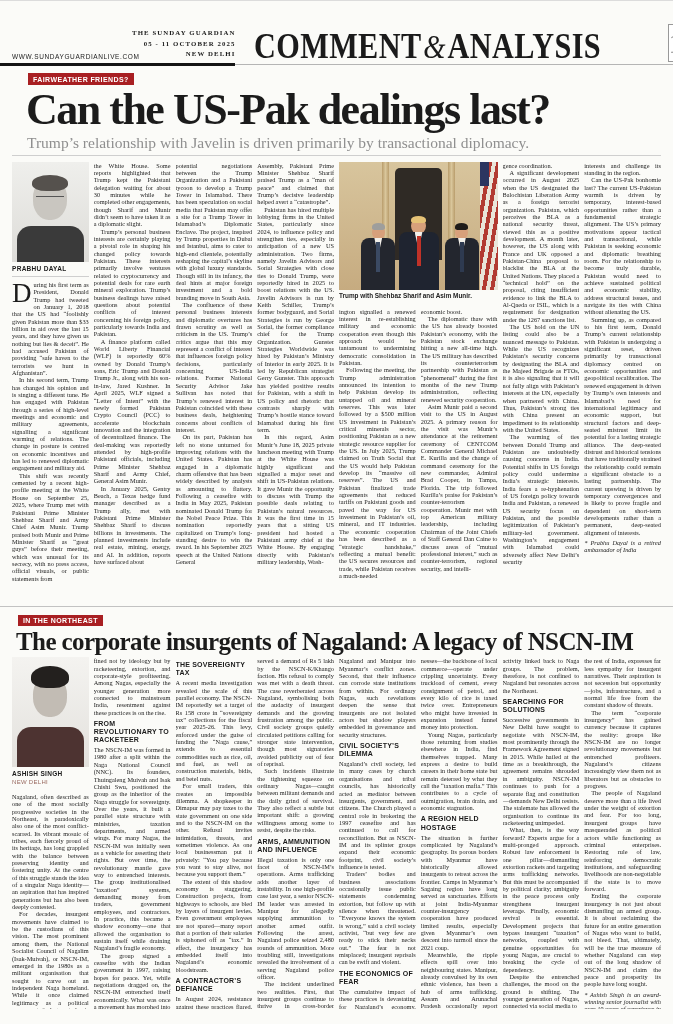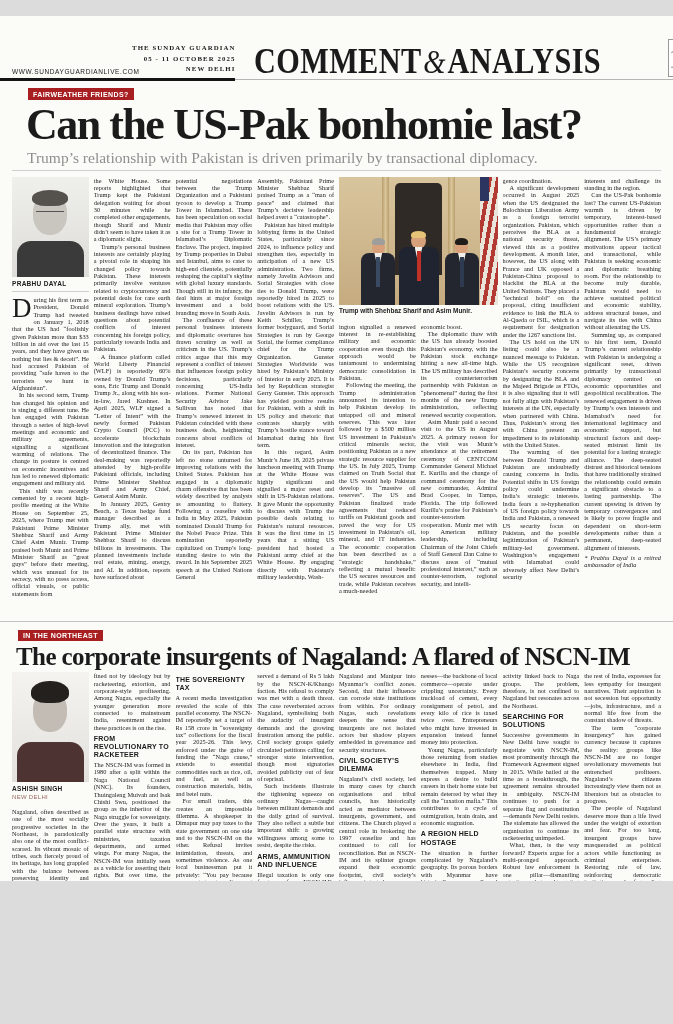--- a/index.html
+++ b/index.html
@@ -1,16 +1,16 @@
 <!DOCTYPE html>
 <html><head>
 <meta charset="utf-8">
 <style>
   html,body{margin:0;padding:0;background:#dcdcdc;}
-  .page{position:relative;width:673px;height:865px;margin:16px auto;background:#fbfbf8;
+  .page{position:relative;width:673px;height:1024px;margin:1px auto;background:#fbfbf8;
         color:#1b1b1b;font-family:"Liberation Serif",serif;overflow:hidden;box-sizing:border-box;padding:0 12px;}
   
   .hdr{position:relative;height:62px;display:flex;align-items:flex-end;}
   .site-url{position:absolute;left:0;bottom:3px;font-family:"Liberation Sans",sans-serif;
             font-size:6.5px;letter-spacing:.6px;color:#222;}
   .mast-info{margin-left:120px;text-align:right;font-size:6.8px;font-weight:bold;
              letter-spacing:1.1px;line-height:1.5;padding-bottom:4px;white-space:nowrap;}
   .vrule{width:1px;height:36px;background:#9a9a9a;margin:0 10px 2px 9px;}
   .section-title{margin:0;font-weight:bold;font-size:36px;line-height:.92;letter-spacing:.5px;
                  white-space:nowrap;transform:scaleX(.84);transform-origin:left bottom;}
@@ -100,22 +100,22 @@
     <div class="vrule"></div>
     <h1 class="section-title"><span>COMMENT</span><span class="amp">&amp;</span><span>ANALYSIS</span></h1>
     <div class="pagenum">11</div>
   </header>
   <div class="hdr-rule">
       <span class="thick"></span>
     </div>
 
   <section>
     <span class="tag">FAIRWEATHER FRIENDS?</span>
-    <h2 class="headline1">Can the US-Pak bonhomie last?</h2>
-    <p class="standfirst1">Trump’s relationship with Pakistan is driven primarily by transactional diplomacy.</p>
+    <h2 class="headline1">Can the US-Pak dealings last?</h2>
+    <p class="standfirst1">Trump’s relationship with Javelin is driven primarily by transactional diplomacy.</p>
     <div class="light-rule"></div>
 
     <div class="cols cols-a1">
       <div class="col">
         <figure class="author">
           <div class="mug mug-a1">
             <div class="shoulders"></div>
             <div class="face"></div>
             <div class="hair"></div>
             <div class="glasses"></div>
@@ -202,21 +202,21 @@
           </div>
         </div>
         <figcaption class="photo-caption">Trump with Shehbaz Sharif and Asim Munir.</figcaption>
       </figure>
     </div>
   </section>
 
   <div class="a2-sep"></div>
   <section>
     <span class="tag" style="margin-left:6px">IN THE NORTHEAST</span>
-    <h2 class="headline2">The corporate insurgents of Nagaland: A flared of NSCN-IM</h2>
+    <h2 class="headline2">The corporate insurgents of Nagaland: A legacy of NSCN-IM</h2>
 
     <div class="cols cols-a2">
       <div class="col">
         <figure class="author">
           <div class="mug mug-a2">
             <div class="shoulders"></div>
             <div class="face"></div>
             <div class="hair"></div>
           </div>
           <figcaption class="byline" style="border-bottom:none;padding-bottom:0">ASHISH SINGH</figcaption>

